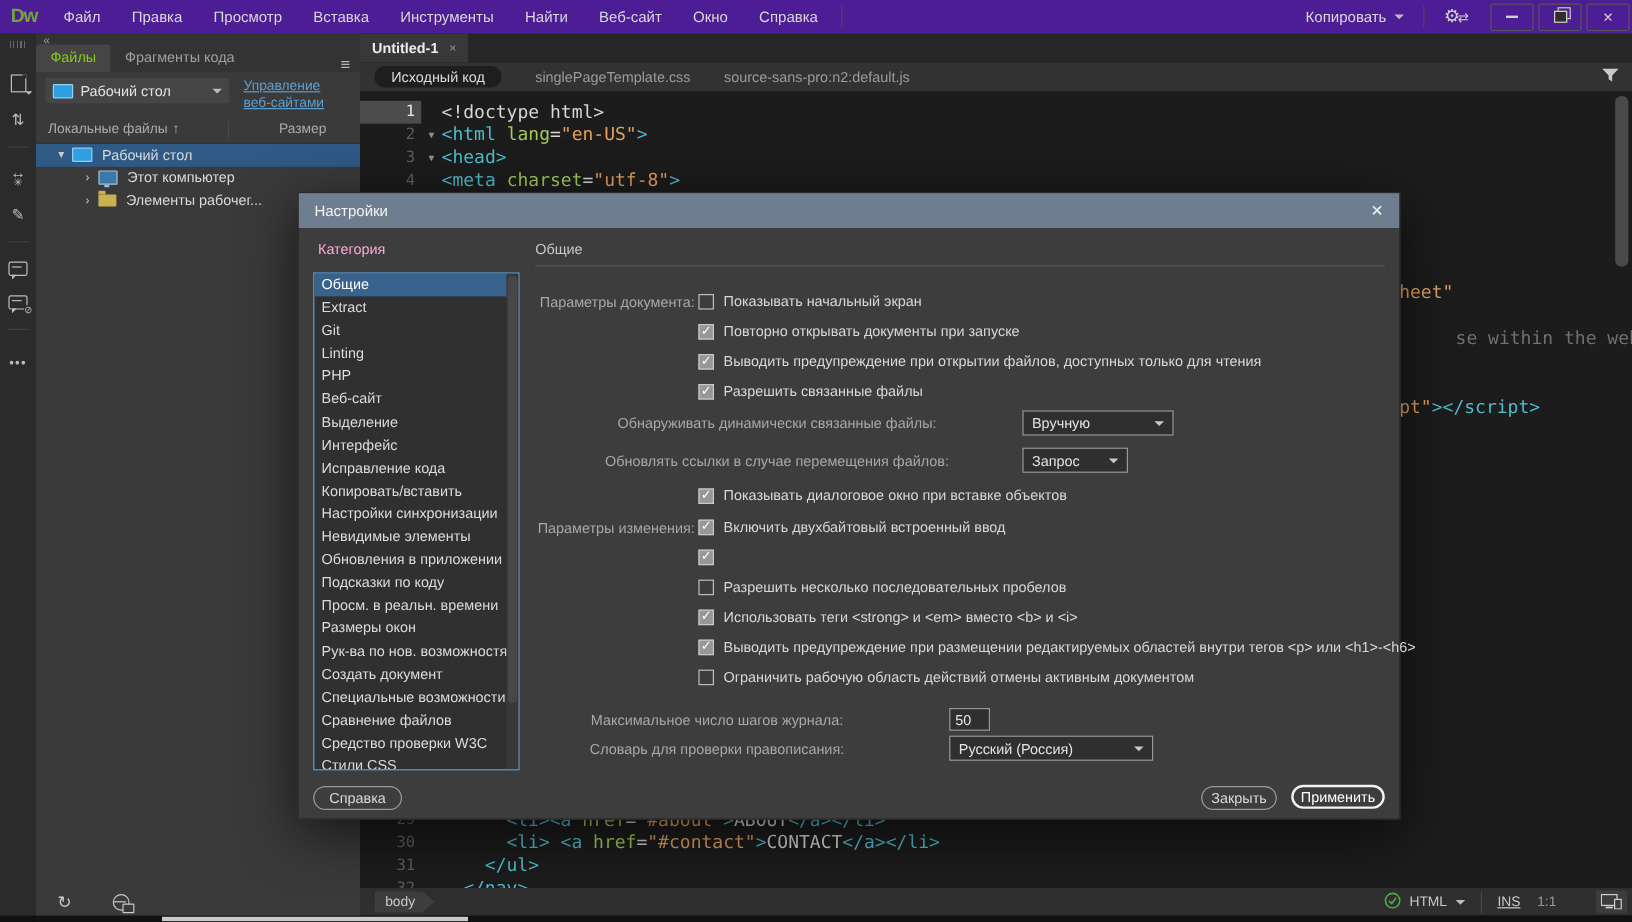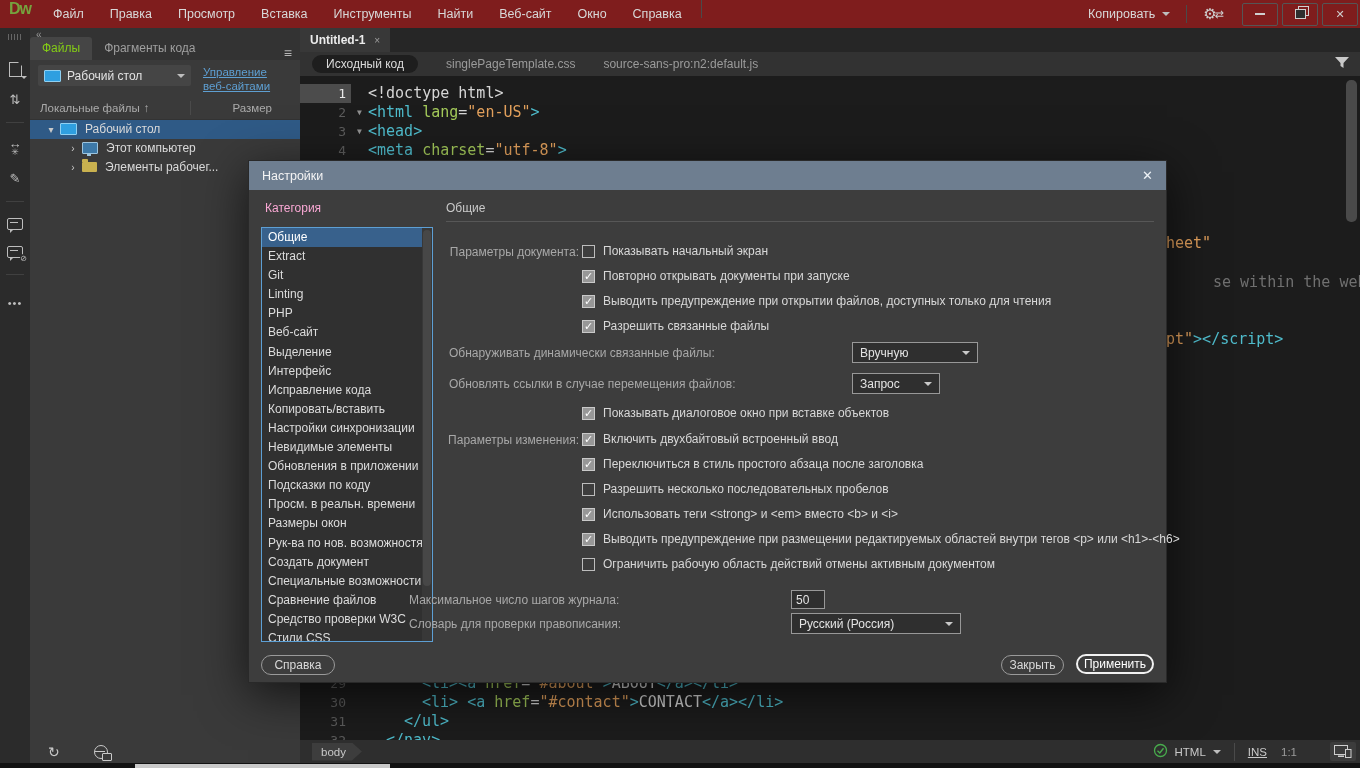--- a/index.html
+++ b/index.html
@@ -1,21 +1,21 @@
 <!DOCTYPE html>
 <html><head>
 <meta charset="utf-8">
 <style>
   html,body{margin:0;padding:0;background:#000;}
   .screen{position:relative;width:1360px;height:768px;background:#1c1c1c;overflow:hidden;
           font-family:"Liberation Sans",sans-serif;-webkit-font-smoothing:antialiased;color:#d6d6d6;}
   .vdiv{width:1px;height:18px;background:#4a4a4a;margin:0 6px;}
 
   
-  .menubar{position:absolute;left:0;top:0;right:0;height:28px;background:#7f1d1d;display:flex;z-index:20;}
+  .menubar{position:absolute;left:0;top:0;right:0;height:28px;background:#4c1d95;display:flex;align-items:center;z-index:20;}
   .logo{width:40px;text-align:center;font-weight:bold;font-size:16px;color:#76a23e;letter-spacing:-1px;}
   .menus{display:flex;align-items:center;height:100%;}
   .menu-item{padding:0 13px;font-size:12.5px;color:#d8d8d8;line-height:28px;cursor:default;}
   .mb-right{margin-left:auto;display:flex;align-items:center;height:100%;}
   .workspace{display:flex;align-items:center;font-size:12.5px;color:#d8d8d8;padding:0 10px;}
   .caret-down{width:0;height:0;border-left:4px solid transparent;border-right:4px solid transparent;border-top:4px solid #bdbdbd;margin-left:7px;}
   .gearwrap{display:flex;align-items:center;padding:0 10px;color:#cfcfcf;}
   .gear-g{font-size:15px;line-height:28px;}
   .gear-s{font-size:11px;margin-left:-2px;}
   .winbtns{display:flex;align-items:center;height:100%;margin-left:6px;}
@@ -115,21 +115,21 @@
   .catlist{position:absolute;left:12px;top:66px;width:170px;height:413px;background:#303030;border:1px solid #5d9fd4;overflow:hidden;}
   .cat-item{height:19.1px;line-height:19.1px;padding-left:6px;color:#dcdcdc;white-space:nowrap;overflow:hidden;}
   .cat-item.sel{background:#38618c;color:#fff;}
   .cat-scroll{position:absolute;right:0;top:0;width:10px;height:100%;background:#383838;}
   .cat-thumb{position:absolute;right:1px;top:2px;width:8px;height:356px;background:#474747;border-radius:4px;}
   .grp-label{position:absolute;left:20px;width:310px;text-align:right;color:#a8a8a8;}
   .cb-row{position:absolute;left:333px;display:flex;align-items:center;height:16px;}
   .checkbox{width:13px;height:13px;box-sizing:border-box;border:1px solid #bdbdbd;background:#3d3d3d;color:#fff;font-size:11px;line-height:11px;text-align:center;flex:none;}
   .checkbox.checked{background:#979797;border-color:#cicici;border-color:#c9c9c9;}
   .cb-label{margin-left:8px;color:#d8d8d8;white-space:nowrap;}
-  .dd-label{position:absolute;text-align:left;color:#a8a8a8;}
+  .dd-label{position:absolute;text-align:center;color:#a8a8a8;}
   .select{position:absolute;display:flex;align-items:center;box-sizing:border-box;background:#2f2f2f;border:1px solid #989898;color:#e3e3e3;padding:0 7px;height:21px;}
   .select .caret-down{margin-left:auto;border-top-color:#c9c9c9;}
   .txtinput{position:absolute;box-sizing:border-box;background:#2f2f2f;border:1px solid #989898;color:#e3e3e3;height:19px;padding:0 4px;font-size:12px;font-family:"Liberation Sans",sans-serif;}
   .btn{position:absolute;height:20px;box-sizing:border-box;border:1px solid #9a9a9a;border-radius:10px;background:transparent;color:#d9d9d9;font-size:12px;text-align:center;line-height:18px;}
   .btn.primary{border:2px solid #f2f2f2;color:#fff;line-height:16px;}
 </style>
 </head>
 <body>
 
 <div class="screen">
@@ -419,21 +419,20 @@
         <div class="cb-row" style="top: 244px;">
           <span class="checkbox checked">✓</span>
           <span class="cb-label">Показывать диалоговое окно при вставке объектов</span>
         </div>
         <div class="cb-row" style="top: 270px;">
           <span class="checkbox checked">✓</span>
           <span class="cb-label">Включить двухбайтовый встроенный ввод</span>
         </div>
         <div class="cb-row" style="top: 295px;">
           <span class="checkbox checked">✓</span>
-          <span class="cb-label">Переключиться в стиль простого абзаца после заголовка</span>
         </div>
         <div class="cb-row" style="top: 320px;">
           <span class="checkbox"></span>
           <span class="cb-label">Разрешить несколько последовательных пробелов</span>
         </div>
         <div class="cb-row" style="top: 345px;">
           <span class="checkbox checked">✓</span>
           <span class="cb-label">Использовать теги &lt;strong&gt; и &lt;em&gt; вместо &lt;b&gt; и &lt;i&gt;</span>
         </div>
         <div class="cb-row" style="top: 370px;">

